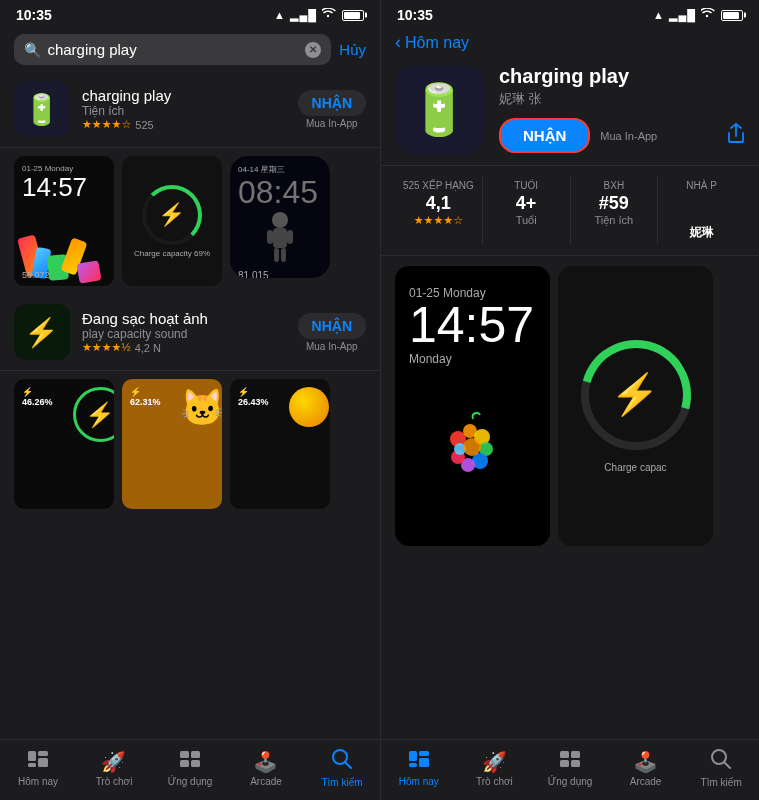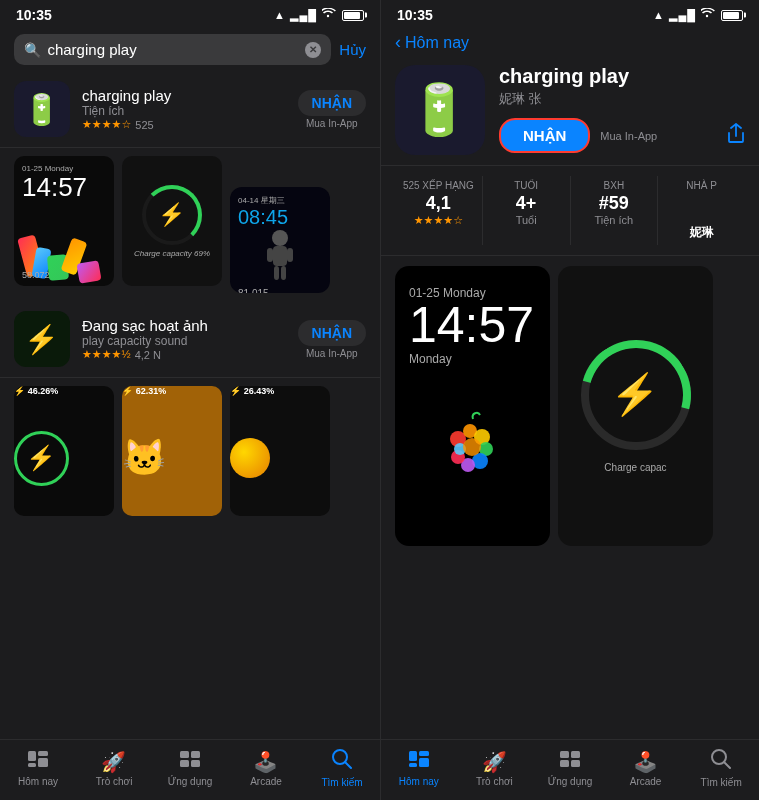--- a/index.html
+++ b/index.html
@@ -242,33 +242,31 @@
       border-right: 4px solid #30d158;
     }
     .bolt-icon-green {
       font-size: 22px;
       color: #30d158;
     }
     .charge-percent-text {
       font-size: 8px;
       color: #aaa;
       margin-top: 4px;
-      font-style: italic;
     }
 
     .astronaut-screen {
       width: 100px;
-      height: 106px;
+      height: 122px;
       background: #050510;
-      border-radius: 12px;
+      border-radius: 18px;
       display: flex;
       flex-direction: column;
       padding: 8px;
       position: relative;
-      margin-top: 31px;
     }
 
     
     .app2-icon {
       width: 56px;
       height: 56px;
       border-radius: 12px;
       background: #0a1a0a;
       display: flex;
       align-items: center;
@@ -276,23 +274,25 @@
       flex-shrink: 0;
     }
 
     
     .pct-screen {
       width: 100px;
       height: 130px;
       border-radius: 10px;
       overflow: hidden;
       display: flex;
-      flex-direction: column;
+      flex-direction: row;
       align-items: flex-start;
+      padding: 8px;
       position: relative;
+      gap: 20px;
     }
     .pct-screen-dark {
       background: #0a0a0a;
     }
 
     
     .tab-bar {
       display: flex;
       justify-content: space-around;
       align-items: center;
@@ -586,21 +586,21 @@
       <div class="charge-screen screenshot-thumb">
         <div class="charge-circle">
           <div class="charge-circle-green"></div>
           <span class="bolt-icon-green">⚡</span>
         </div>
         <div class="charge-percent-text">Charge capacity 69%</div>
       </div>
 
       <div class="astronaut-screen screenshot-thumb">
         <div style="font-size:8px;color:#aaa;">04-14 星期三</div>
-        <div style="font-size:20px;font-weight:300;color:#0ea5e9;line-height:1.1;">08:45</div>
+        <div style="font-size:32px;font-weight:300;color:#737373;line-height:1.1;">08:45</div>
         <div style="flex:1;display:flex;align-items:center;justify-content:center;">
           <svg width="30" height="60" viewBox="0 0 30 60" fill="none">
             <ellipse cx="15" cy="10" rx="8" ry="8" fill="#555"></ellipse>
             <rect x="8" y="18" width="14" height="20" rx="4" fill="#444"></rect>
             <rect x="2" y="20" width="6" height="14" rx="3" fill="#444"></rect>
             <rect x="22" y="20" width="6" height="14" rx="3" fill="#444"></rect>
             <rect x="9" y="38" width="5" height="14" rx="3" fill="#444"></rect>
             <rect x="16" y="38" width="5" height="14" rx="3" fill="#444"></rect>
           </svg>
         </div>

